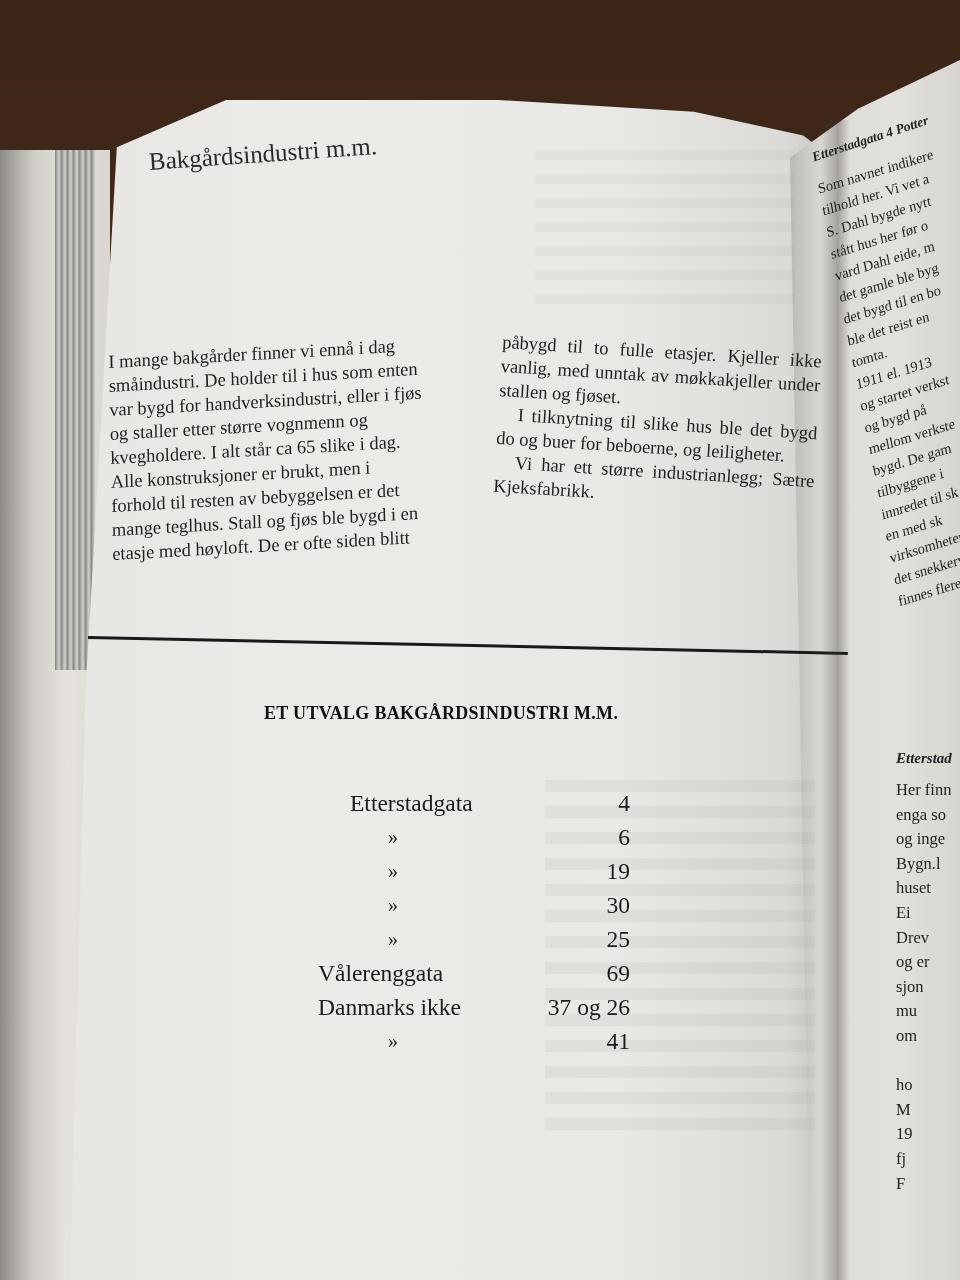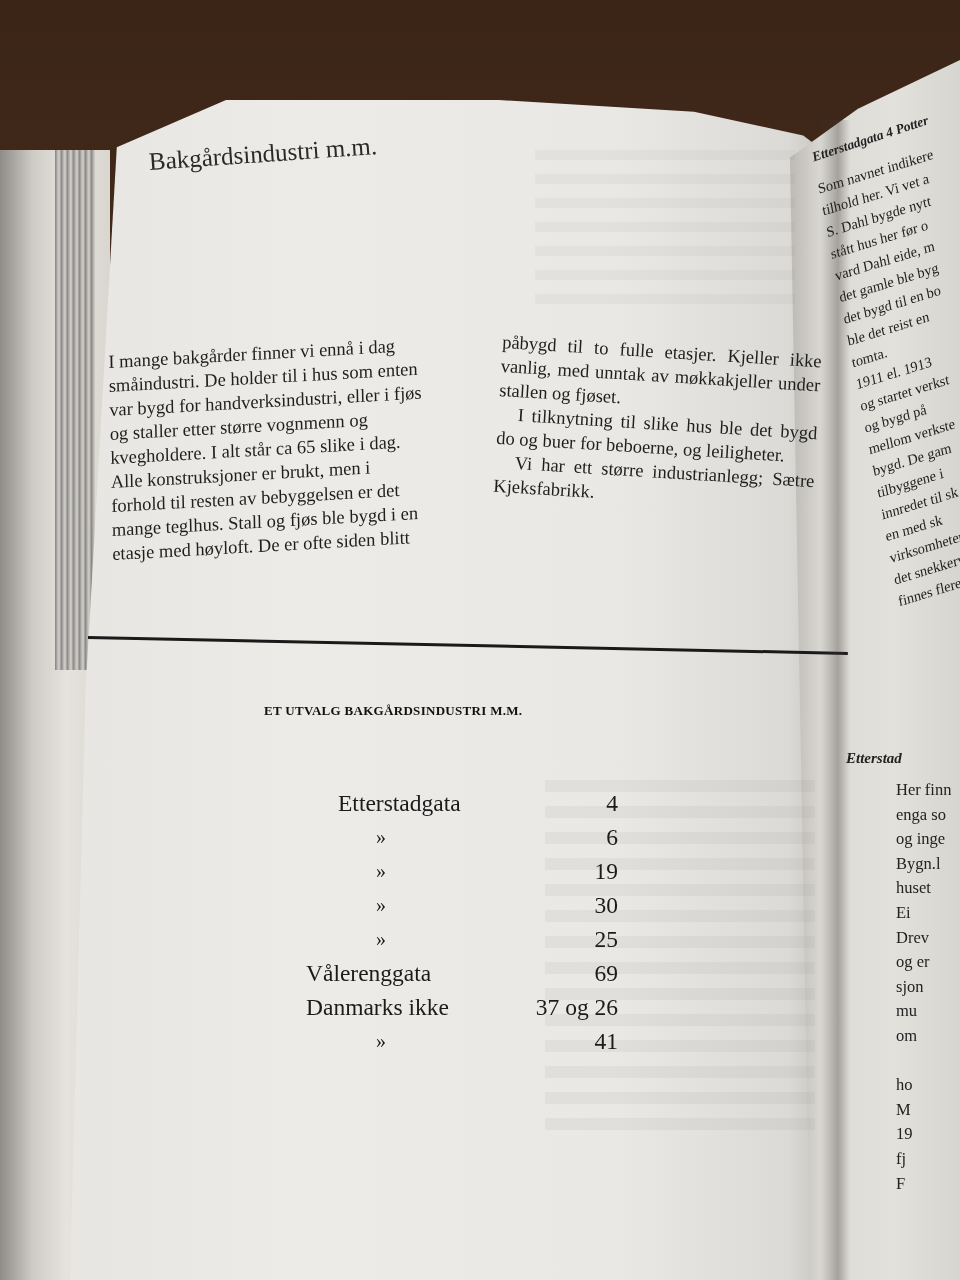--- a/index.html
+++ b/index.html
@@ -51,44 +51,44 @@
       left:503px; top:330px; width:320px;
       transform:rotate(3.5deg); transform-origin:left top;
     }
     .col-left p, .col-right p { margin:0; text-indent:0; }
     .col-right p.indent { text-indent:20px; }
     .rule {
       position:absolute; left:88px; top:636px; width:760px; height:3px; background:#1a1a1a;
       transform:rotate(1.2deg); transform-origin:left center;
     }
     .list-title {
-      position:absolute; left:264px; top:703px; font-size:13px; font-weight:bold;
+      position:absolute; left:264px; top:703px; font-size:18px; font-weight:bold;
       color:#111; letter-spacing:.3px; white-space:nowrap;
     }
     .list {
-      position:absolute; left:318px; top:786px; width:300px; font-size:23.5px; color:#1b1b1b;
+      position:absolute; left:330px; top:786px; width:300px; font-size:23.5px; color:#1b1b1b;
     }
     .list-row { display:flex; justify-content:space-between; height:34px; line-height:34px; }
     .list-row .street { white-space:nowrap; }
     .list-row .street.ditto { padding-left:58px; font-size:20px; }
     .list-row .num { text-align:right; white-space:nowrap; }
     .list-row:nth-child(6) .street, .list-row:nth-child(7) .street { margin-left:-12px; }
     .list-row:nth-child(1) .street { margin-left:20px; }
     .rp-heading {
       position:absolute; left:810px; top:150px; font-style:italic; font-weight:bold;
       font-size:13.5px; color:#222; white-space:nowrap;
       transform:rotate(-18deg); transform-origin:left top;
     }
     .rp-text-top {
       position:absolute; left:816px; top:178px; width:200px; font-size:14.5px;
       line-height:22px; color:#222; white-space:nowrap;
       transform:rotate(-17deg) skewX(-6deg); transform-origin:left top;
     }
     .rp-heading2 {
-      position:absolute; left:846px; top:750px; font-style:italic; font-weight:bold;
+      position:absolute; left:896px; top:750px; font-style:italic; font-weight:bold;
       font-size:15px; color:#222; white-space:nowrap;
     }
     .rp-text-bottom {
       position:absolute; left:896px; top:778px; width:70px; font-size:16.5px;
       line-height:24.6px; color:#222; white-space:nowrap; overflow:hidden;
     }
     .rp-text-bottom div { overflow:hidden; }
     .faint-bleed {
       position:absolute; left:545px; top:780px; width:270px; height:360px;
       background:repeating-linear-gradient(180deg,rgba(140,138,134,.10) 0px,rgba(140,138,134,.10) 12px,rgba(0,0,0,0) 12px,rgba(0,0,0,0) 26px);

